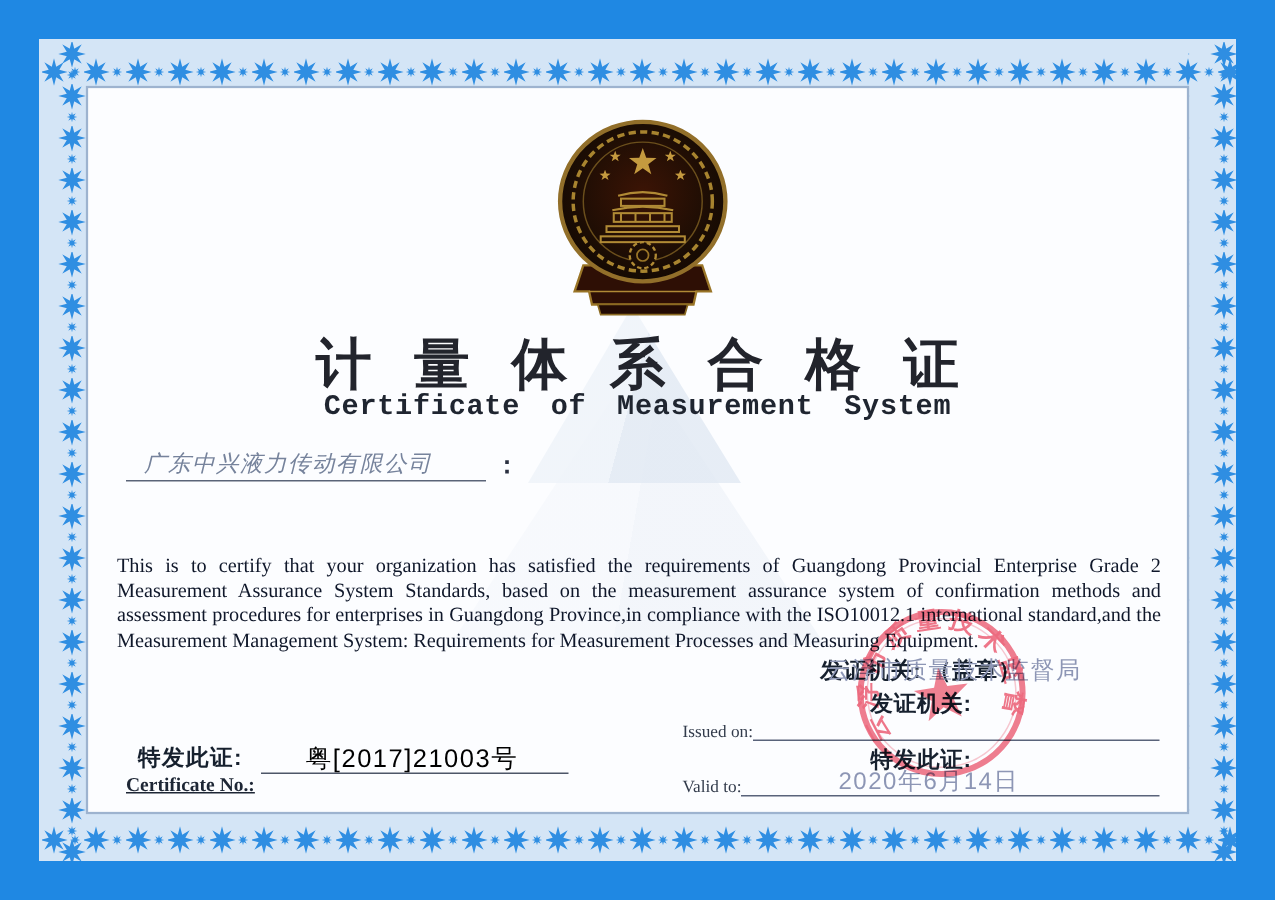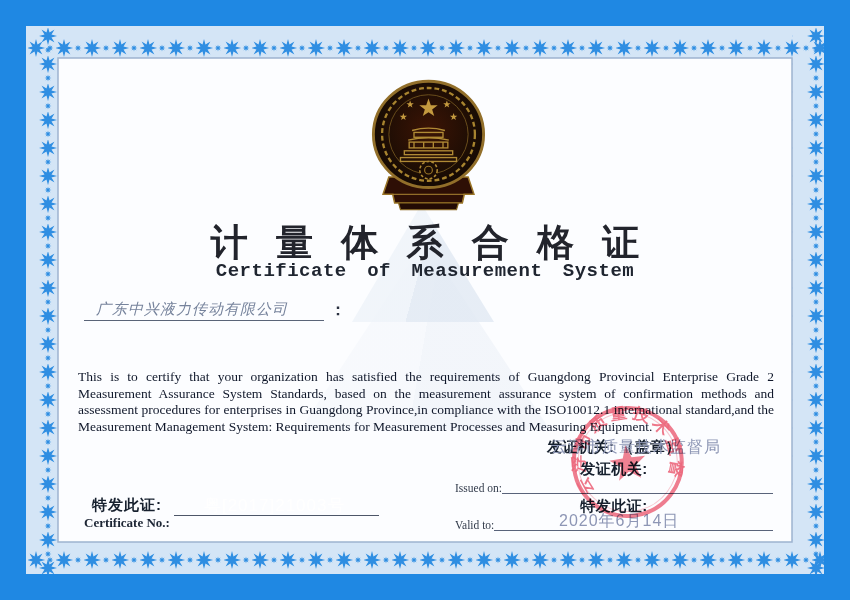--- a/index.html
+++ b/index.html
@@ -64,27 +64,27 @@
   .f-en-row{display:flex;align-items:flex-end;height:15px;}
   .f-en{font-family:"Liberation Serif",serif;font-size:11.5px;color:#323b4b;white-space:nowrap;}
   .f-line{flex:1;border-bottom:1px solid #59637a;height:100%;}
   .f-value{
     position:absolute;left:100px;bottom:-1px;white-space:nowrap;
     font-size:16px;color:#8d96b5;letter-spacing:1px;z-index:2;
   }
 
   .certno{position:absolute;left:84px;top:496px;z-index:2;display:flex;align-items:flex-start;}
   .certno-labels .f-cn{font-size:15px;letter-spacing:1px;}
-  .certno-labels .f-en{font-size:13px;font-weight:bold;color:#1d2635;}
+  .certno-labels .f-en{font-size:13px;font-weight:bold;color:#1d2635;text-decoration:underline;}
   .certno-line{
     position:relative;width:205px;border-bottom:1.5px solid #4d5668;height:19px;margin-left:4px;
   }
   .certno-value{
     position:absolute;left:30px;bottom:-2px;white-space:nowrap;
-    font-size:17px;color:#ffffff;letter-spacing:1px;
+    font-size:17px;color:#000000;letter-spacing:1px;
   }
 
   .stamp{position:absolute;left:554px;top:388px;z-index:3;
     transform:rotate(-8deg);mix-blend-mode:multiply;opacity:.92;}
 </style>
 </head>
 <body>
 
 <div class="page">
 

